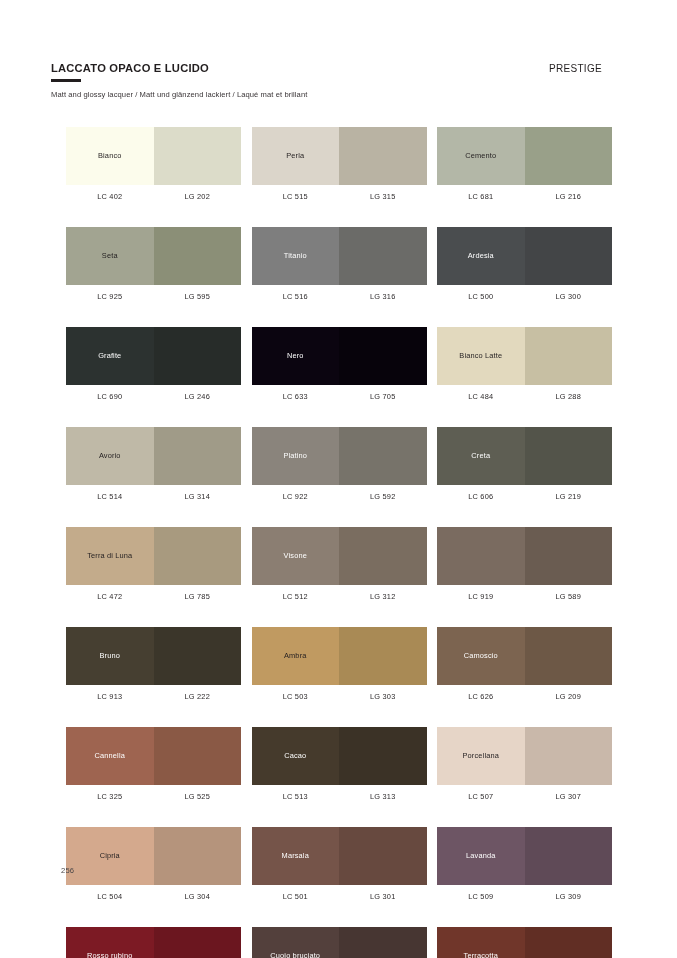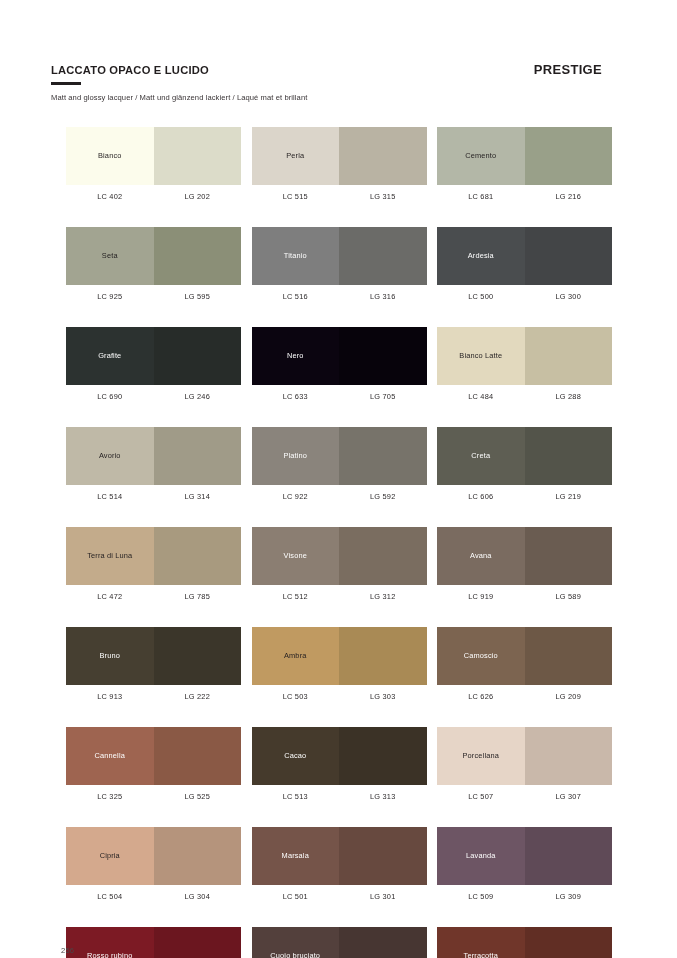--- a/index.html
+++ b/index.html
@@ -37,22 +37,22 @@
   }
   .title {
     font-size: 11.2px;
     font-weight: bold;
     letter-spacing: 0.2px;
     color: #221e1f;
     margin: 0;
     white-space: nowrap;
   }
   .collection {
-    font-size: 13px;
-    font-weight: bold;
+    font-size: 10px;
+    font-weight: normal;
     letter-spacing: 0.3px;
     color: #221e1f;
     white-space: nowrap;
   }
   .title-rule {
     width: 30px;
     height: 2.6px;
     background: #221e1f;
     margin-top: 5px;
   }
@@ -121,21 +121,21 @@
     font-size: 7.4px;
     letter-spacing: 0.2px;
     color: #2d2a2b;
     white-space: nowrap;
   }
 
   
   .page-number {
     position: absolute;
     left: 61px;
-    top: 946px;
+    top: 866px;
     font-size: 7.6px;
     color: #4a4647;
     letter-spacing: 0.2px;
   }
 </style>
 </head>
 <body>
 
 <div class="page">
 
@@ -300,21 +300,20 @@
         </div>
         <div class="codes">
           <span class="code">LC 512</span>
           <span class="code">LG 312</span>
         </div>
       </div>
       <div class="swatch-cell">
         <div class="swatch">
           <div class="swatch-half" style="background: rgb(122, 107, 96);"></div>
           <div class="swatch-half" style="background: rgb(106, 92, 81);"></div>
-          <div class="swatch-name name-light">Avana</div>
         </div>
         <div class="codes">
           <span class="code">LC 919</span>
           <span class="code">LG 589</span>
         </div>
       </div>
       <div class="swatch-cell">
         <div class="swatch">
           <div class="swatch-half" style="background: rgb(70, 63, 49);"></div>
           <div class="swatch-half" style="background: rgb(59, 54, 42);"></div>

